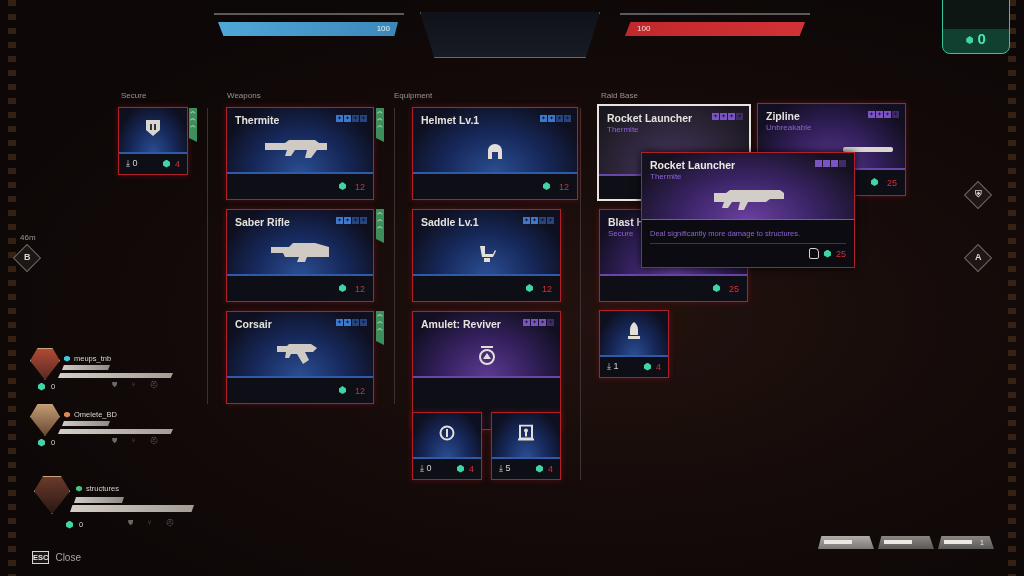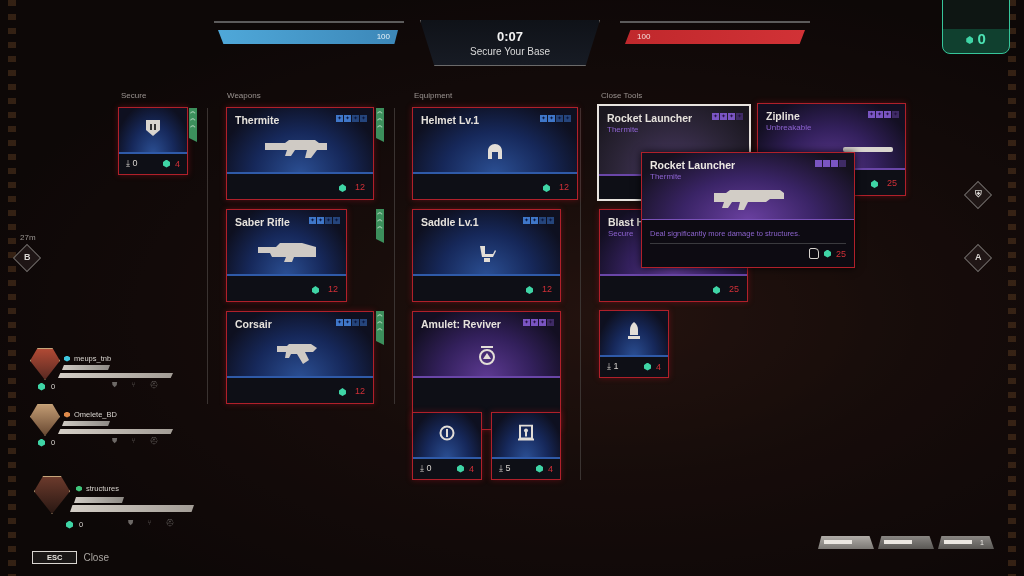--- a/index.html
+++ b/index.html
@@ -3,21 +3,21 @@
 <meta charset="utf-8">
 <style>
 *{box-sizing:border-box;margin:0;padding:0}
 html,body{width:1024px;height:576px;overflow:hidden;background:#120b0a;font-family:"Liberation Sans",sans-serif;color:#e8e4df}
 #root{position:relative;width:1024px;height:576px;overflow:hidden;
  background:radial-gradient(ellipse at 60% 55%,#3a1f17 0%,#221310 35%,#120b0a 75%),#120b0a}
 .bgshade{position:absolute;inset:0;background:rgba(8,5,5,.45)}
 .edge-l,.edge-r{position:absolute;top:0;bottom:0;width:8px;background:repeating-linear-gradient(180deg,#5a3a20 0 6px,transparent 6px 14px);opacity:.5}
 .edge-l{left:8px}.edge-r{right:8px}
 
-.hud{position:absolute;top:8px;left:210px;width:600px;height:60px}
+.hud{position:absolute;top:0;left:210px;width:600px;height:60px}
 .hud .frame{position:absolute;left:210px;top:12px;width:180px;height:46px;border:1.5px solid #6b6a6a;border-top:none;border-radius:0 0 12px 12px;background:linear-gradient(#0f1218,#171b24);clip-path:polygon(0 0,100% 0,92% 100%,8% 100%)}
 .hpbar{position:absolute;top:22px;height:14px;font-size:8px;line-height:14px}
 .hp-blue{left:8px;width:180px;background:linear-gradient(90deg,#4fa8d9,#3c87b8);clip-path:polygon(0 0,100% 0,98% 100%,3% 100%);text-align:right;padding-right:8px;color:#e7f2f8}
 .hp-red{left:415px;width:180px;background:linear-gradient(90deg,#c0282c,#d13236);clip-path:polygon(3% 0,100% 0,97% 100%,0 100%);padding-left:12px;color:#f6dcdc}
 .hud .line-l,.hud .line-r{position:absolute;top:13px;height:1.5px;background:#5c5b5b;width:190px}
 .hud .line-l{left:4px}.hud .line-r{left:410px}
 .timer{position:absolute;left:0;width:600px;top:21px;text-align:center;font-size:13px;font-weight:bold;color:#f2f2f2}
 .objective{position:absolute;left:0;width:600px;top:38px;text-align:center;font-size:10px;color:#d8d8d8}
 
 .currency{position:absolute;right:14px;top:-6px;width:68px;height:60px;border:1.5px solid #36c59a;border-radius:0 0 8px 8px;background:linear-gradient(#0e1613 0 58%,#10402f 58%)}
@@ -31,21 +31,21 @@
 .blue .art{background:radial-gradient(ellipse at 50% 100%,#2b4f93 0%,#16285a 45%,#0e1020 80%)}
 .purple .art{background:radial-gradient(ellipse at 50% 100%,#5d3a92 0%,#33205c 45%,#130f22 82%)}
 .card .art:after{content:"";position:absolute;left:0;right:0;bottom:0;height:2px;background:#2f5aa8}
 .purple .art:after{background:#6a46a8}
 .card .title{position:absolute;left:8px;top:6px;font-size:10.5px;font-weight:bold;color:#e6e2dc}
 .card .sub{position:absolute;left:8px;top:19px;font-size:8px;color:#8d63d1}
 .rarity{position:absolute;right:6px;top:7px;display:flex;gap:1px}
 .rarity i{display:block;width:7px;height:7px;font-style:normal;font-size:6px;line-height:7px;text-align:center;color:#0b1740}
 .blue .rarity i{background:#3f77c9}.blue .rarity i.off{background:#25457c}
 .purple .rarity i{background:#7a55c2;color:#24123f}.purple .rarity i.off{background:#3f2b66}
-.card .price{position:absolute;right:8px;bottom:7px;font-size:9px;color:#d13037;display:flex;align-items:flex-end;gap:9px}
+.card .price{position:absolute;right:8px;bottom:7px;font-size:9px;color:#d13037;display:flex;align-items:flex-start;gap:9px}
 .card .icon-big{position:absolute;left:50%;top:34px;transform:translate(-50%,-50%)}
 .tag{position:absolute;width:8px;height:34px;background:#3c8f5c;clip-path:polygon(0 0,100% 0,100% 100%,0 88%)}
 .tag span{display:block;color:#cfe9d4;font-size:6px;text-align:center;line-height:7px}
 .small .art{height:46px}
 .small .foot{position:absolute;left:7px;right:7px;bottom:5px;display:flex;justify-content:space-between;font-size:9px;align-items:center}
 .small .foot .qty{color:#d6d2cd}.small .foot .cost{color:#d13037;display:flex;gap:5px;align-items:center}
 .selected{border:2px solid #e8e4df;box-shadow:none}
 
 .tooltip{position:absolute;left:641px;top:152px;width:214px;height:116px;background:#0d0b12;border:1.5px solid #b0202a;box-shadow:0 0 8px rgba(0,0,0,.8)}
 .tooltip .art{position:absolute;left:0;right:0;top:0;height:67px;background:radial-gradient(ellipse at 50% 100%,#6a40a0 0%,#3a2466 45%,#15111f 85%)}
@@ -57,67 +57,65 @@
 
 .player{position:absolute;left:30px}
 .avatar{position:absolute;left:0;top:0;width:30px;height:32px;background:linear-gradient(#b04a35,#5a2a22);clip-path:polygon(25% 0,75% 0,100% 40%,50% 100%,0 40%);border:1px solid #c7a57a}
 .pname{position:absolute;left:34px;top:6px;font-size:7.5px;color:#d8d4cf;white-space:nowrap;display:flex;align-items:center;gap:4px}
 .dot{display:inline-block;width:6px;height:6px;clip-path:polygon(50% 0,100% 30%,100% 75%,50% 100%,0 75%,0 30%)}
 .bar-a{position:absolute;left:32px;top:17px;width:48px;height:5px;background:linear-gradient(90deg,#cfcac3,#8e8a85);clip-path:polygon(4% 0,100% 0,96% 100%,0 100%)}
 .bar-b{position:absolute;left:28px;top:25px;width:115px;height:5px;background:linear-gradient(90deg,#d4cec6,#a39d96);clip-path:polygon(2% 0,100% 0,98% 100%,0 100%)}
 .pcred{position:absolute;left:8px;top:34px;font-size:7.5px;color:#d8d4cf;display:flex;align-items:center;gap:6px}
 .pequip{position:absolute;left:82px;top:33px;display:flex;gap:14px;font-size:7px;color:#6d6966}
 .esc{position:absolute;left:32px;top:551px;display:flex;align-items:center;gap:6px;font-size:10px;color:#a9a5a1}
-.esc .key{border:1.5px solid #d9d5d0;background:#1a1716;color:#e6e2dd;font-size:7.5px;font-weight:bold;padding:1px 14px}
+.esc .key{border:1.5px solid #d9d5d0;background:#1a1716;color:#e6e2dd;font-size:7.5px;font-weight:bold;padding:1px 0}
 
 .slots{position:absolute;left:818px;top:536px;display:flex;gap:4px}
 .slot{width:56px;height:13px;background:linear-gradient(#8a8783,#5a5855);clip-path:polygon(6% 0,92% 0,100% 100%,0 100%);font-size:7px;color:#f0ede9;display:flex;align-items:center;justify-content:flex-end;padding-right:10px}
 .slot.active{background:linear-gradient(#b1ada8,#7b7874)}
 .wp{position:absolute;left:6px;top:4px;width:28px;height:4px;background:#ece8e2}
 .marker{position:absolute;width:20px;height:20px;border:1.5px solid #6c6866;transform:rotate(45deg);background:rgba(40,30,30,.6)}
 .marker span{display:block;transform:rotate(-45deg);text-align:center;font-size:9px;line-height:17px;color:#d9d6d2;font-weight:bold}
 .dist{position:absolute;font-size:8px;color:#9a9591}
 </style>
 </head>
 <body>
 
 <div id="root">
   <div class="bgshade"></div>
   <div class="edge-l"></div>
   <div class="edge-r"></div>
 
-  <div class="dist" style="left:20px;top:233px">27m</div>
+  <div class="dist" style="left:20px;top:233px">46m</div>
   <div class="marker" style="left:17px;top:248px">
       <span>B</span>
     </div>
   <div class="marker" style="left:968px;top:248px">
       <span>A</span>
     </div>
   <div class="marker" style="left:968px;top:185px">
       <span>⛨</span>
     </div>
 
   <div class="hud">
     <div class="line-l"></div>
     <div class="line-r"></div>
     <div class="hpbar hp-blue">100</div>
     <div class="frame"></div>
-    <div class="timer">0:07</div>
-    <div class="objective">Secure Your Base</div>
     <div class="hpbar hp-red">100</div>
   </div>
 
   <div class="currency">
     <div class="val"><span class="gem"></span> <span>0</span></div>
   </div>
 
   <div class="sec-label" style="left:121px">Secure</div>
   <div class="sec-label" style="left:227px">Weapons</div>
-  <div class="sec-label" style="left:414px">Equipment</div>
-  <div class="sec-label" style="left:601px">Close Tools</div>
+  <div class="sec-label" style="left:394px">Equipment</div>
+  <div class="sec-label" style="left:601px">Raid Base</div>
   <div class="divider" style="left:207px;top:108px;height:296px"></div>
   <div class="divider" style="left:394px;top:108px;height:296px"></div>
   <div class="divider" style="left:580px;top:108px;height:372px"></div>
 
   <div class="card blue small" style="left:118px;top:107px;width:70px;height:68px">
     <div class="art"></div>
     <div class="icon-big" style="top:22px">
       <svg width="16" height="18" viewBox="0 0 16 18">
           <path d="M1 1h14v10l-7 6-7-6z" fill="#d9d5cf"></path>
           <rect x="5" y="5" width="2" height="6" fill="#333"></rect>
@@ -156,21 +154,21 @@
         <span class="gem"></span>
         <span>12</span>
       </div>
   </div>
   <div class="tag" style="left:376px;top:108px">
       <span>︽</span>
       <span>︽</span>
       <span>︽</span>
     </div>
 
-  <div class="card blue" style="left:226px;top:209px;width:121px;height:93px">
+  <div class="card blue" style="left:226px;top:209px;width:148px;height:93px">
     <div class="art"></div>
     <div class="title">Saber Rifle</div>
     <div class="rarity">
         <i>✦</i>
         <i>✦</i>
         <i class="off">✦</i>
         <i class="off">✦</i>
       </div>
     <div class="icon-big" style="top:44px">
       <svg width="58" height="22" viewBox="0 0 58 22">

